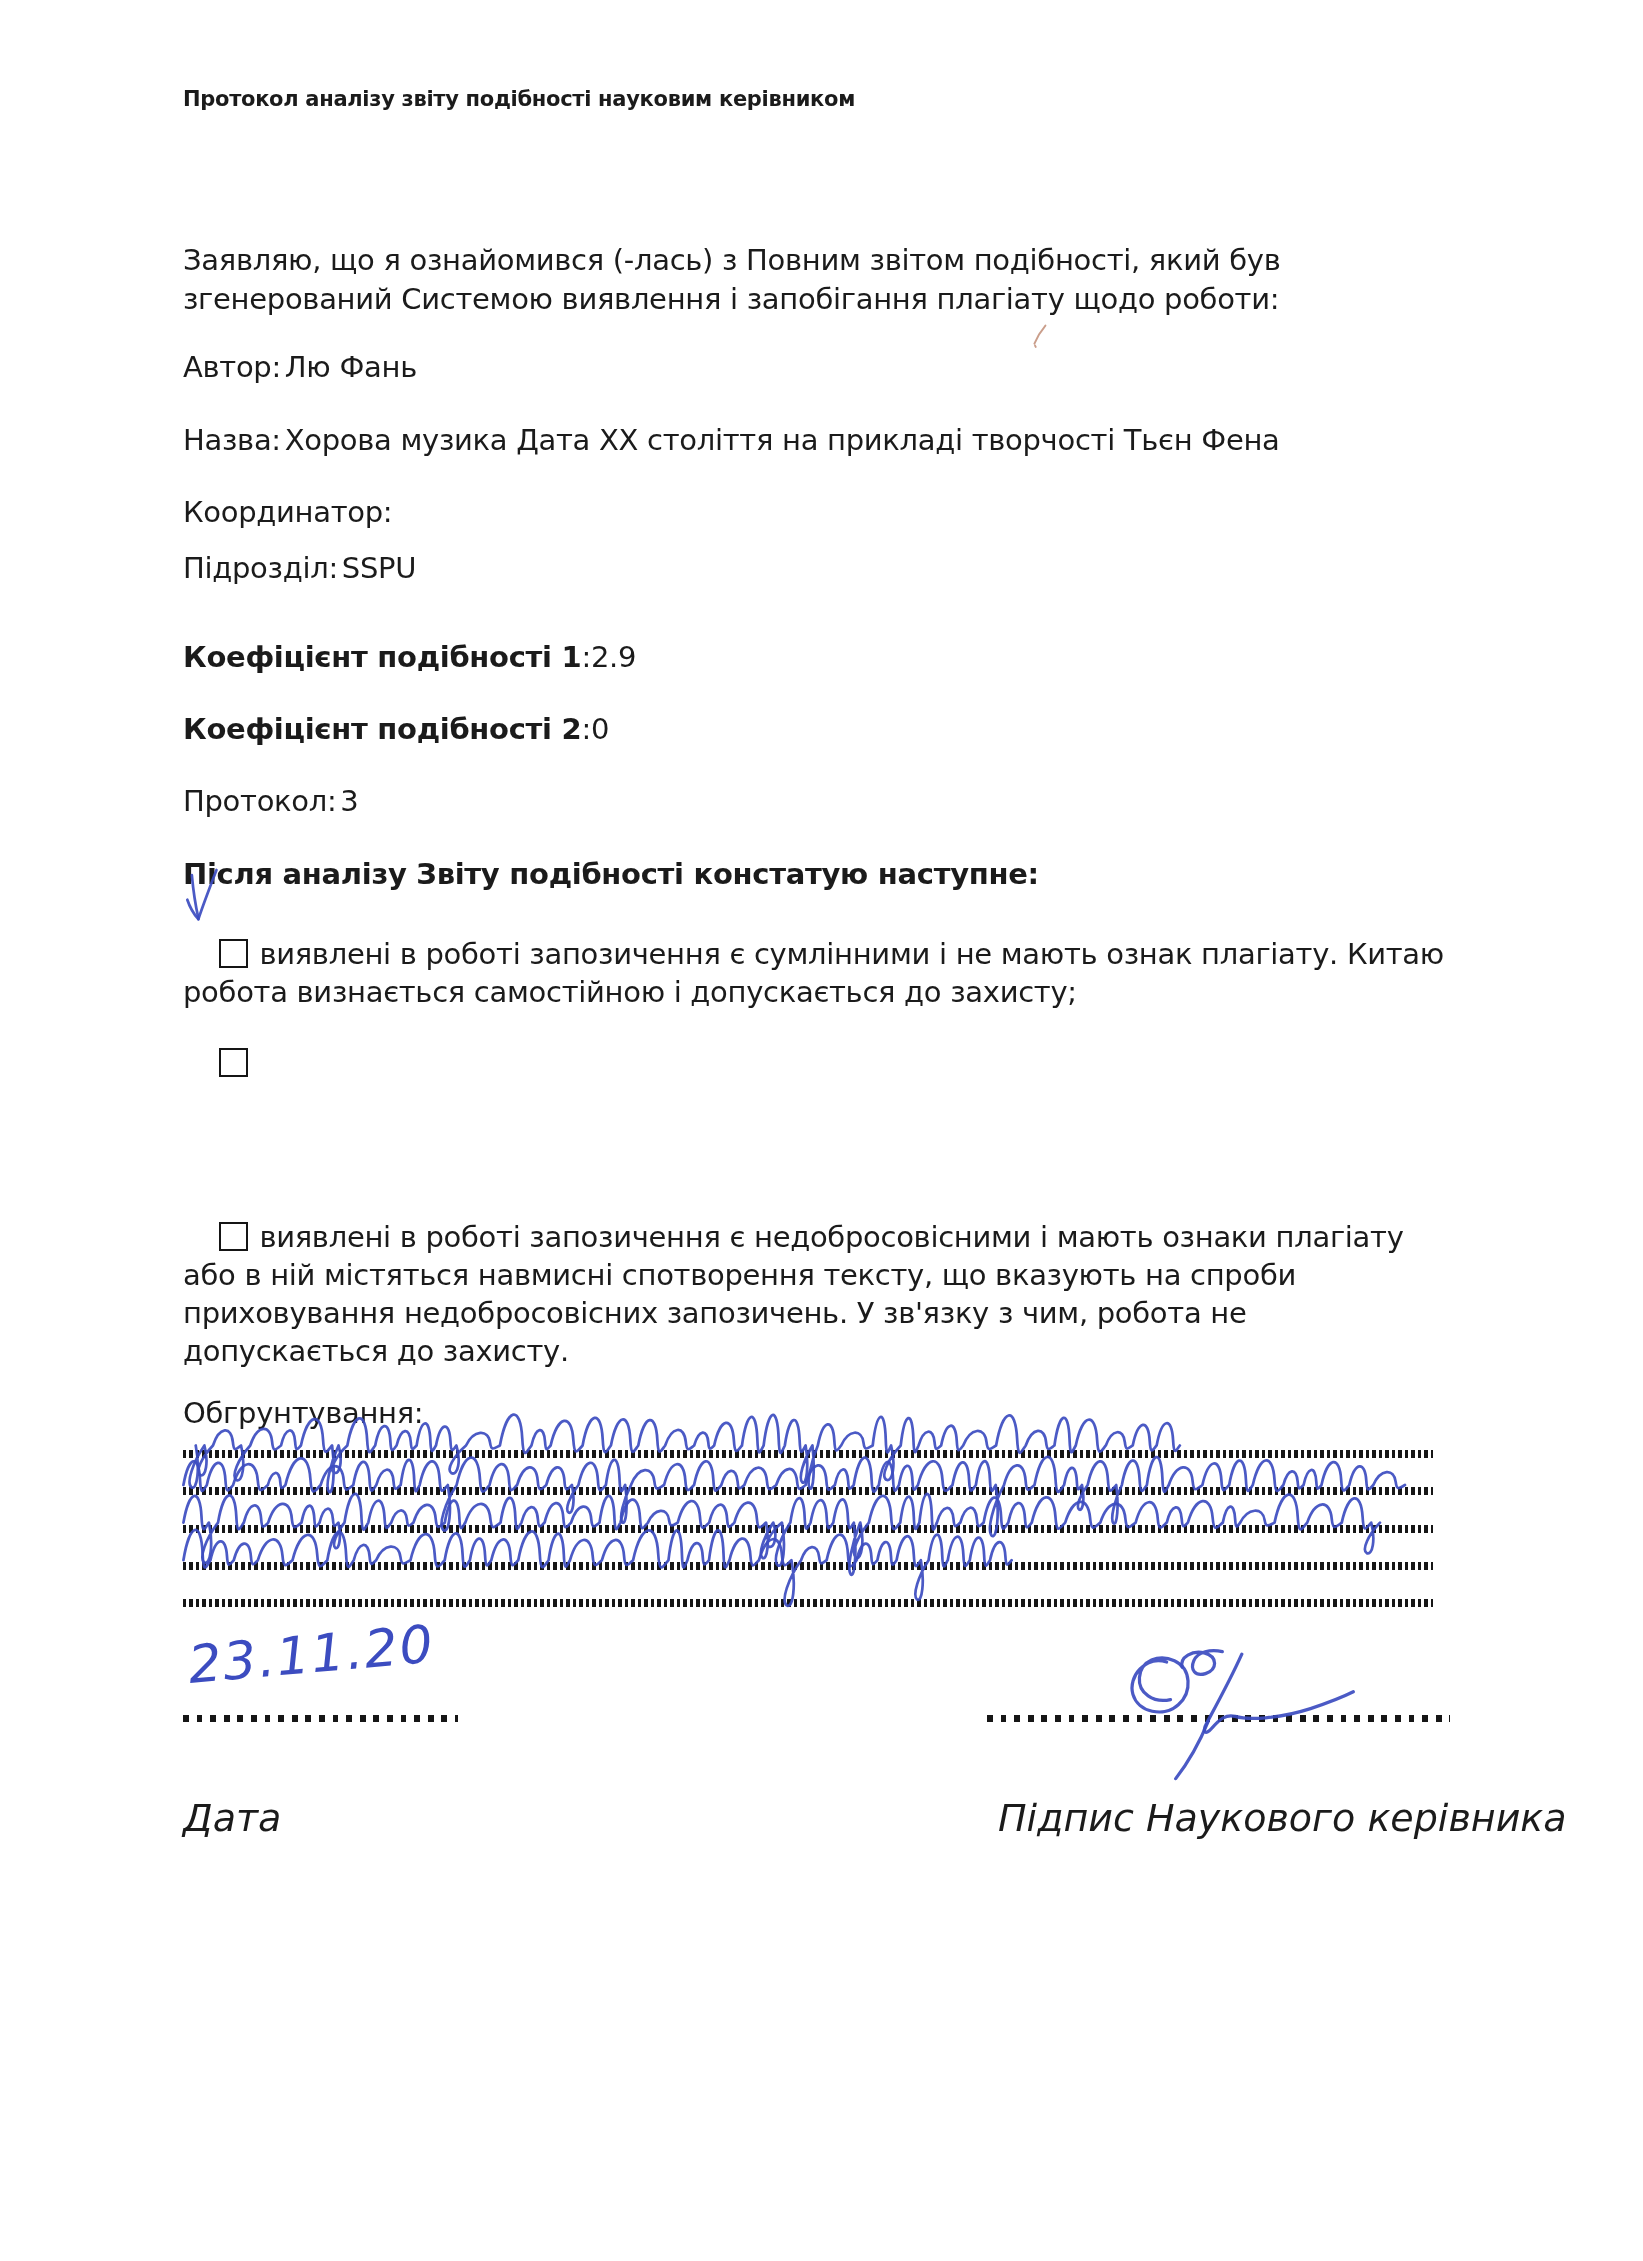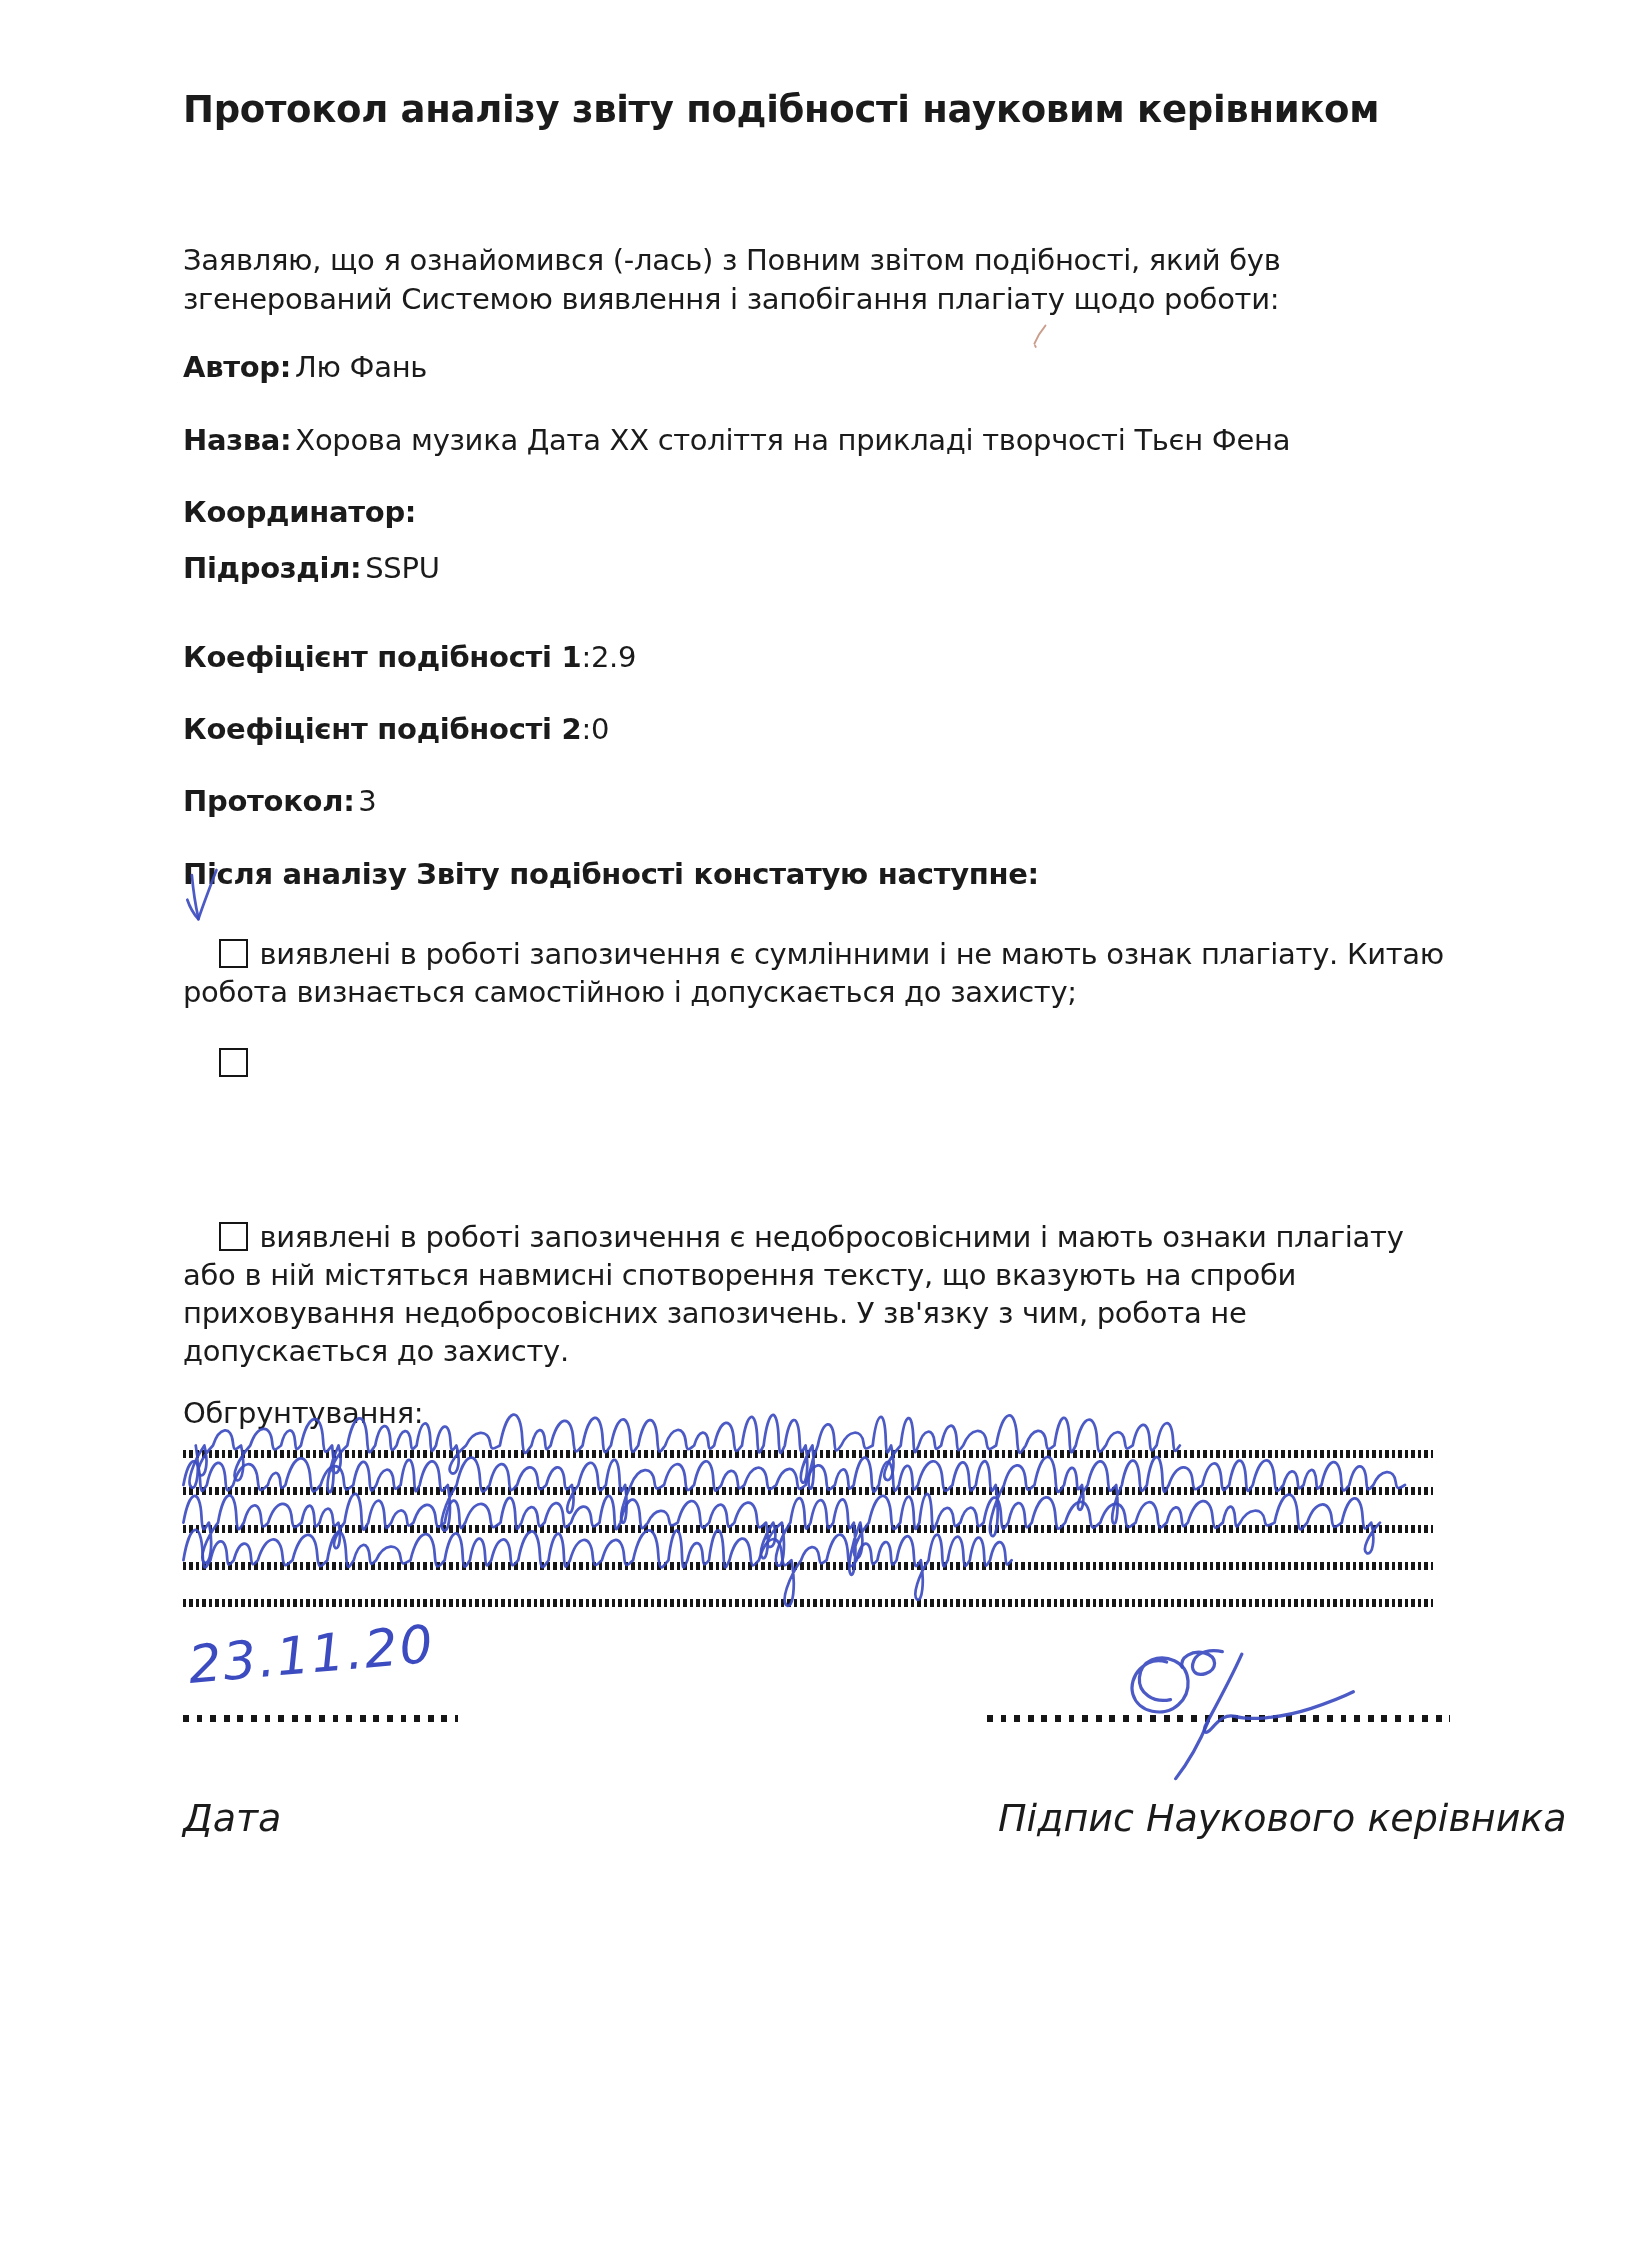--- a/index.html
+++ b/index.html
@@ -15,24 +15,24 @@
     overflow:hidden;
   }
   .para{
     position:absolute;left:183px;width:1361px;
     line-height:38px;
     white-space:pre;
   }
   .title{
     top:66px;
     font-weight:bold;
-    font-size:37px;
+    font-size:21px;
   }
   .intro{top:212px;line-height:39px;}
-  .lbl{font-weight:bold;margin-right:3.9px;}
+  .lbl{font-weight:normal;margin-right:3.9px;}
   .lbl-tight{font-weight:bold;text-align:right;}
   .f0{top:319px;} .f1{top:392px;} .f2{top:464px;} .f3{top:520px;}
   .f4{top:609px;} .f5{top:681px;} .f6{top:753px;}
   .heading{top:826px;font-weight:bold;}
   .opt1{top:897px;} .opt2{top:1006px;} .opt3{top:1180px;}
   .checkbox{
     display:inline-block;
     width:25px;height:25px;
     border:2.6px solid #151515;
     margin-right:11.7px;

